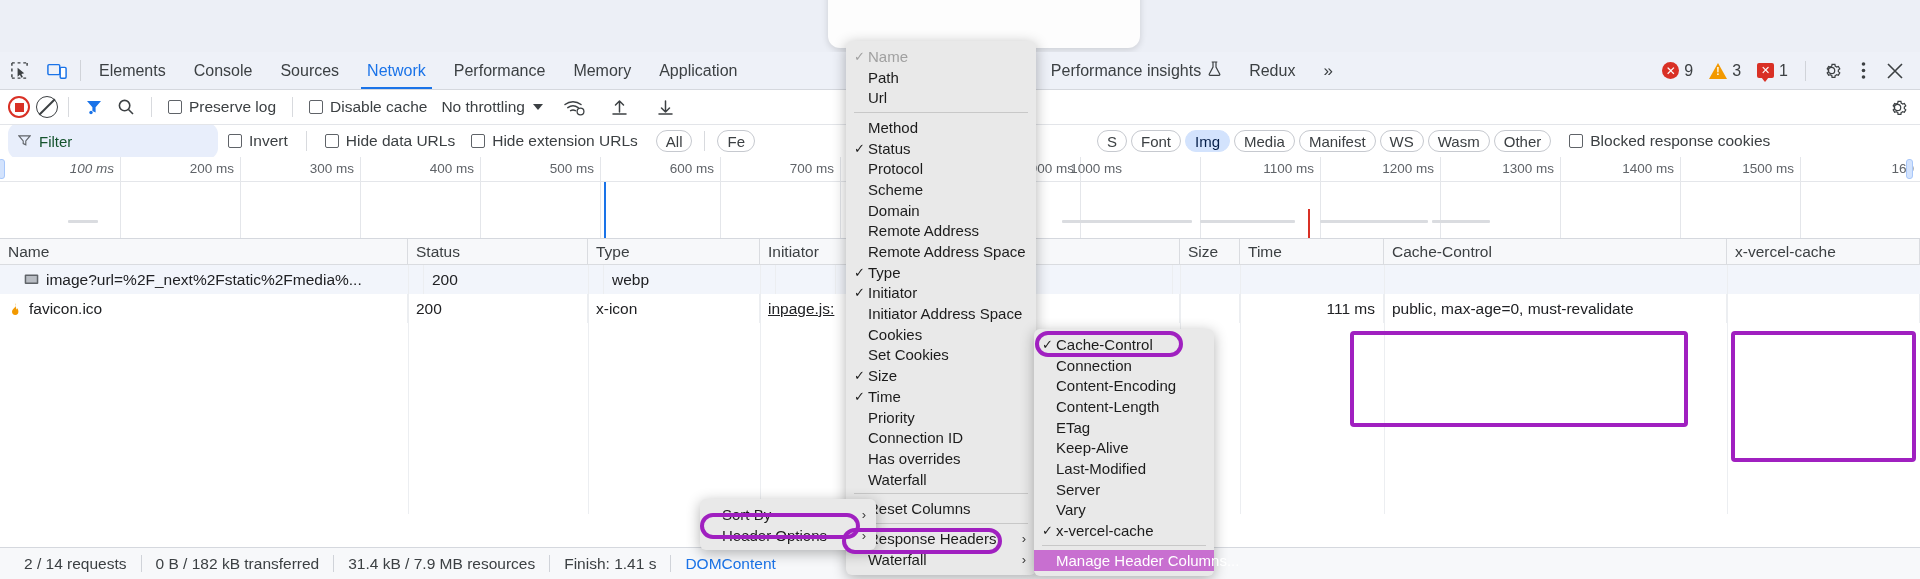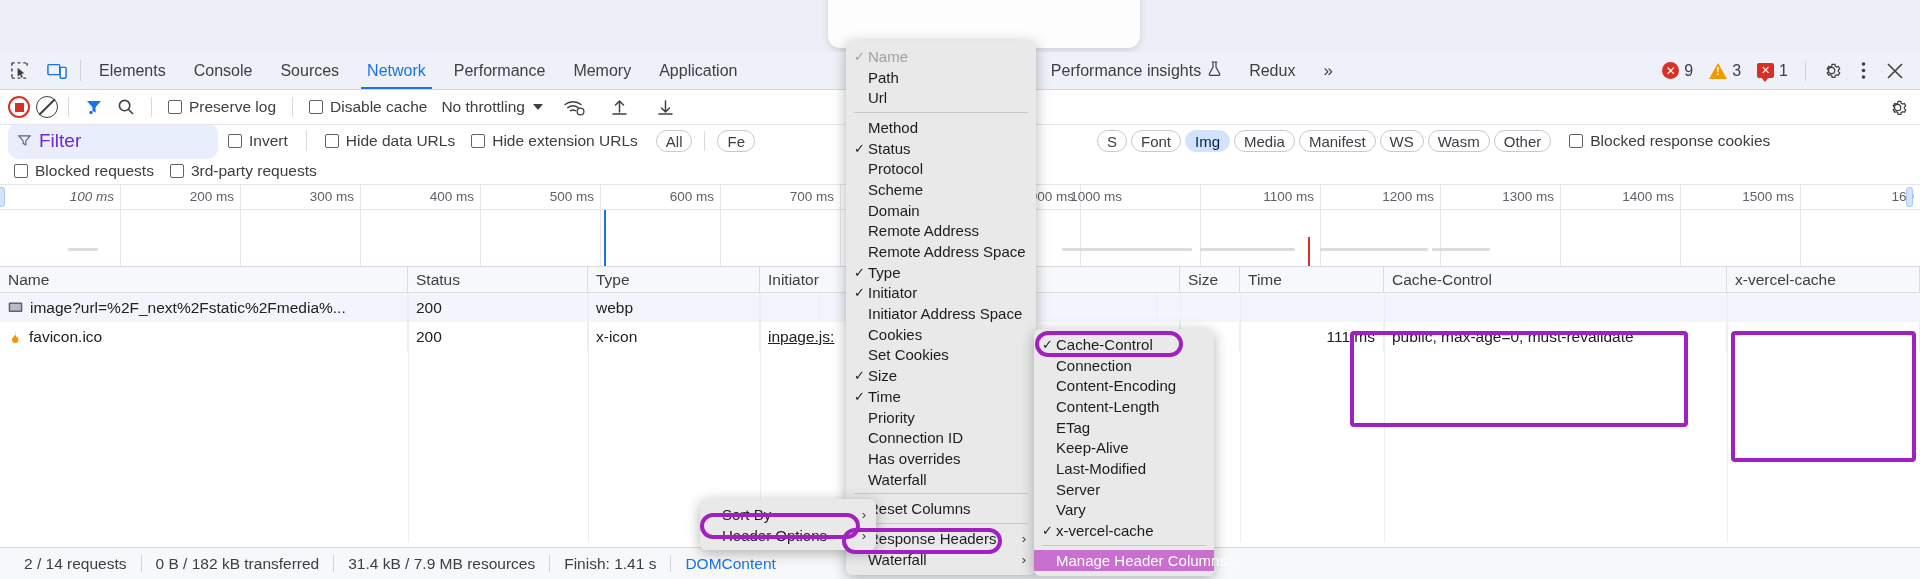--- a/index.html
+++ b/index.html
@@ -76,21 +76,21 @@
   .tbsep { width:1px; height:20px; background:#d8dade; margin:0 8px;}
   .chk { display:flex; align-items:center; gap:7px; font-size:15.5px; color:#3c4043; cursor:pointer; padding:0 6px; white-space:nowrap;}
   .box { width: 14px; height: 14px; border: 1.6px solid #5f6368; border-radius: 2px; background:#fff; flex:none;}
   .select-like { display:flex; align-items:center; gap:8px; font-size:15.5px; color:#3c4043; cursor:pointer; padding:0 6px;}
   .caret { width:0;height:0;border-left:5px solid transparent;border-right:5px solid transparent;border-top:6px solid #3c4043;}
 
   
   .filterbar { height: 32px; display:flex; align-items:center; padding: 0 8px; gap:4px; background:#fff;}
   .filter-input {
     width: 210px; height: 36px; background:#e8eefb; border-radius: 11px;
-    display:flex; align-items:center; gap:8px; padding: 0 10px; font-size:19px; color:#6d28d9; cursor:text;
+    display:flex; align-items:center; gap:8px; padding: 0 10px; font-size:15px; color:#14532d; cursor:text;
   }
   .pill { height:22px; padding: 0 9px; border:1px solid #c6c9cf; border-radius:11px; display:flex; align-items:center;
           font-size:15px; color:#3c4043; cursor:pointer; background:#fff; white-space:nowrap;}
   .pill.on { background:#d3e3fd; border-color:#d3e3fd; color:#041e49;}
   .filterbar2 { height: 28px; display:flex; align-items:center; padding: 0 8px; gap:4px; border-bottom:1px solid #e3e5e9;}
 
   
   .overview { position:relative; height: 82px; border-bottom:1px solid #d5d8de; background:#fff; overflow:hidden;}
   .ov-ruler { position:relative; height: 25px; border-bottom:1px solid #e4e6ea;}
   .ov-tick { position:absolute; top:0; bottom:-57px; width:1px; background:#e4e6ea;}
@@ -98,21 +98,21 @@
   .ov-bar { position:absolute; height:3px; background:#dadce0; border-radius:1px;}
   .ov-blue { position:absolute; width:1.5px; background:#1a73e8;}
   .ov-red  { position:absolute; width:1.5px; background:#d93025;}
   .ov-handle { position:absolute; top:2px; width:7px; height:20px; border-radius:3px; background:#d3e3fd; border:1px solid #a8c7fa;}
 
   
   .table { position:relative; height: 275px; background:#fff; overflow:hidden;}
   .thead { display:flex; height: 26px; border-bottom:1px solid #dadce0; background:#f7f8fa; align-items:center;}
   .th { font-size:15.5px; color:#3c4043; padding: 0 8px; border-right:1px solid #dadce0; height:26px; display:flex; align-items:center; white-space:nowrap; overflow:hidden;}
   .tr { display:flex; height:29px; align-items:center; }
-  .tr.even { background:#f2f5fb; }
+  .tr.even { background:#f2f5fb;padding-left:16px; }
   .td { font-size:15.5px; color:#202124; padding: 0 8px; height:29px; display:flex; align-items:center; border-right:1px solid #eceef1; white-space:nowrap; overflow:hidden;}
   .td.num { justify-content:flex-end; }
   .td a { color:#202124; text-decoration: underline; cursor:pointer;}
   .rowgrid { position:absolute; left:0; right:0; top:26px; bottom:0; }
   .vline { position:absolute; top:0; bottom:0; width:1px; background:#eceef1;}
 
   
   .statusbar {
     position:absolute; left:0; bottom:0; width:1920px; height:32px; background:#f7f8fa;
     border-top:1px solid #d5d8de; display:flex; align-items:center; padding: 0 10px; gap:0;
@@ -356,30 +356,20 @@
         </div>
       <div class="pill">
           <span>Other</span>
         </div>
       <div class="chk" style="margin-left:8px">
         <span class="box"></span>
         <span>Blocked response cookies</span>
       </div>
     </div>
 
-    <div class="filterbar2">
-      <div class="chk">
-        <span class="box"></span>
-        <span>Blocked requests</span>
-      </div>
-      <div class="chk">
-        <span class="box"></span>
-        <span>3rd-party requests</span>
-      </div>
-    </div>
 
     <div class="overview">
       <div class="ov-ruler" id="ov-ruler">
           <div class="ov-tick" style="left: 120px;"></div>
           <div class="ov-lbl" style="left: 120px; font-style: italic;">100 ms</div>
           <div class="ov-tick" style="left: 240px;"></div>
           <div class="ov-lbl" style="left: 240px;">200 ms</div>
           <div class="ov-tick" style="left: 360px;"></div>
           <div class="ov-lbl" style="left: 360px;">300 ms</div>
           <div class="ov-tick" style="left: 480px;"></div>

